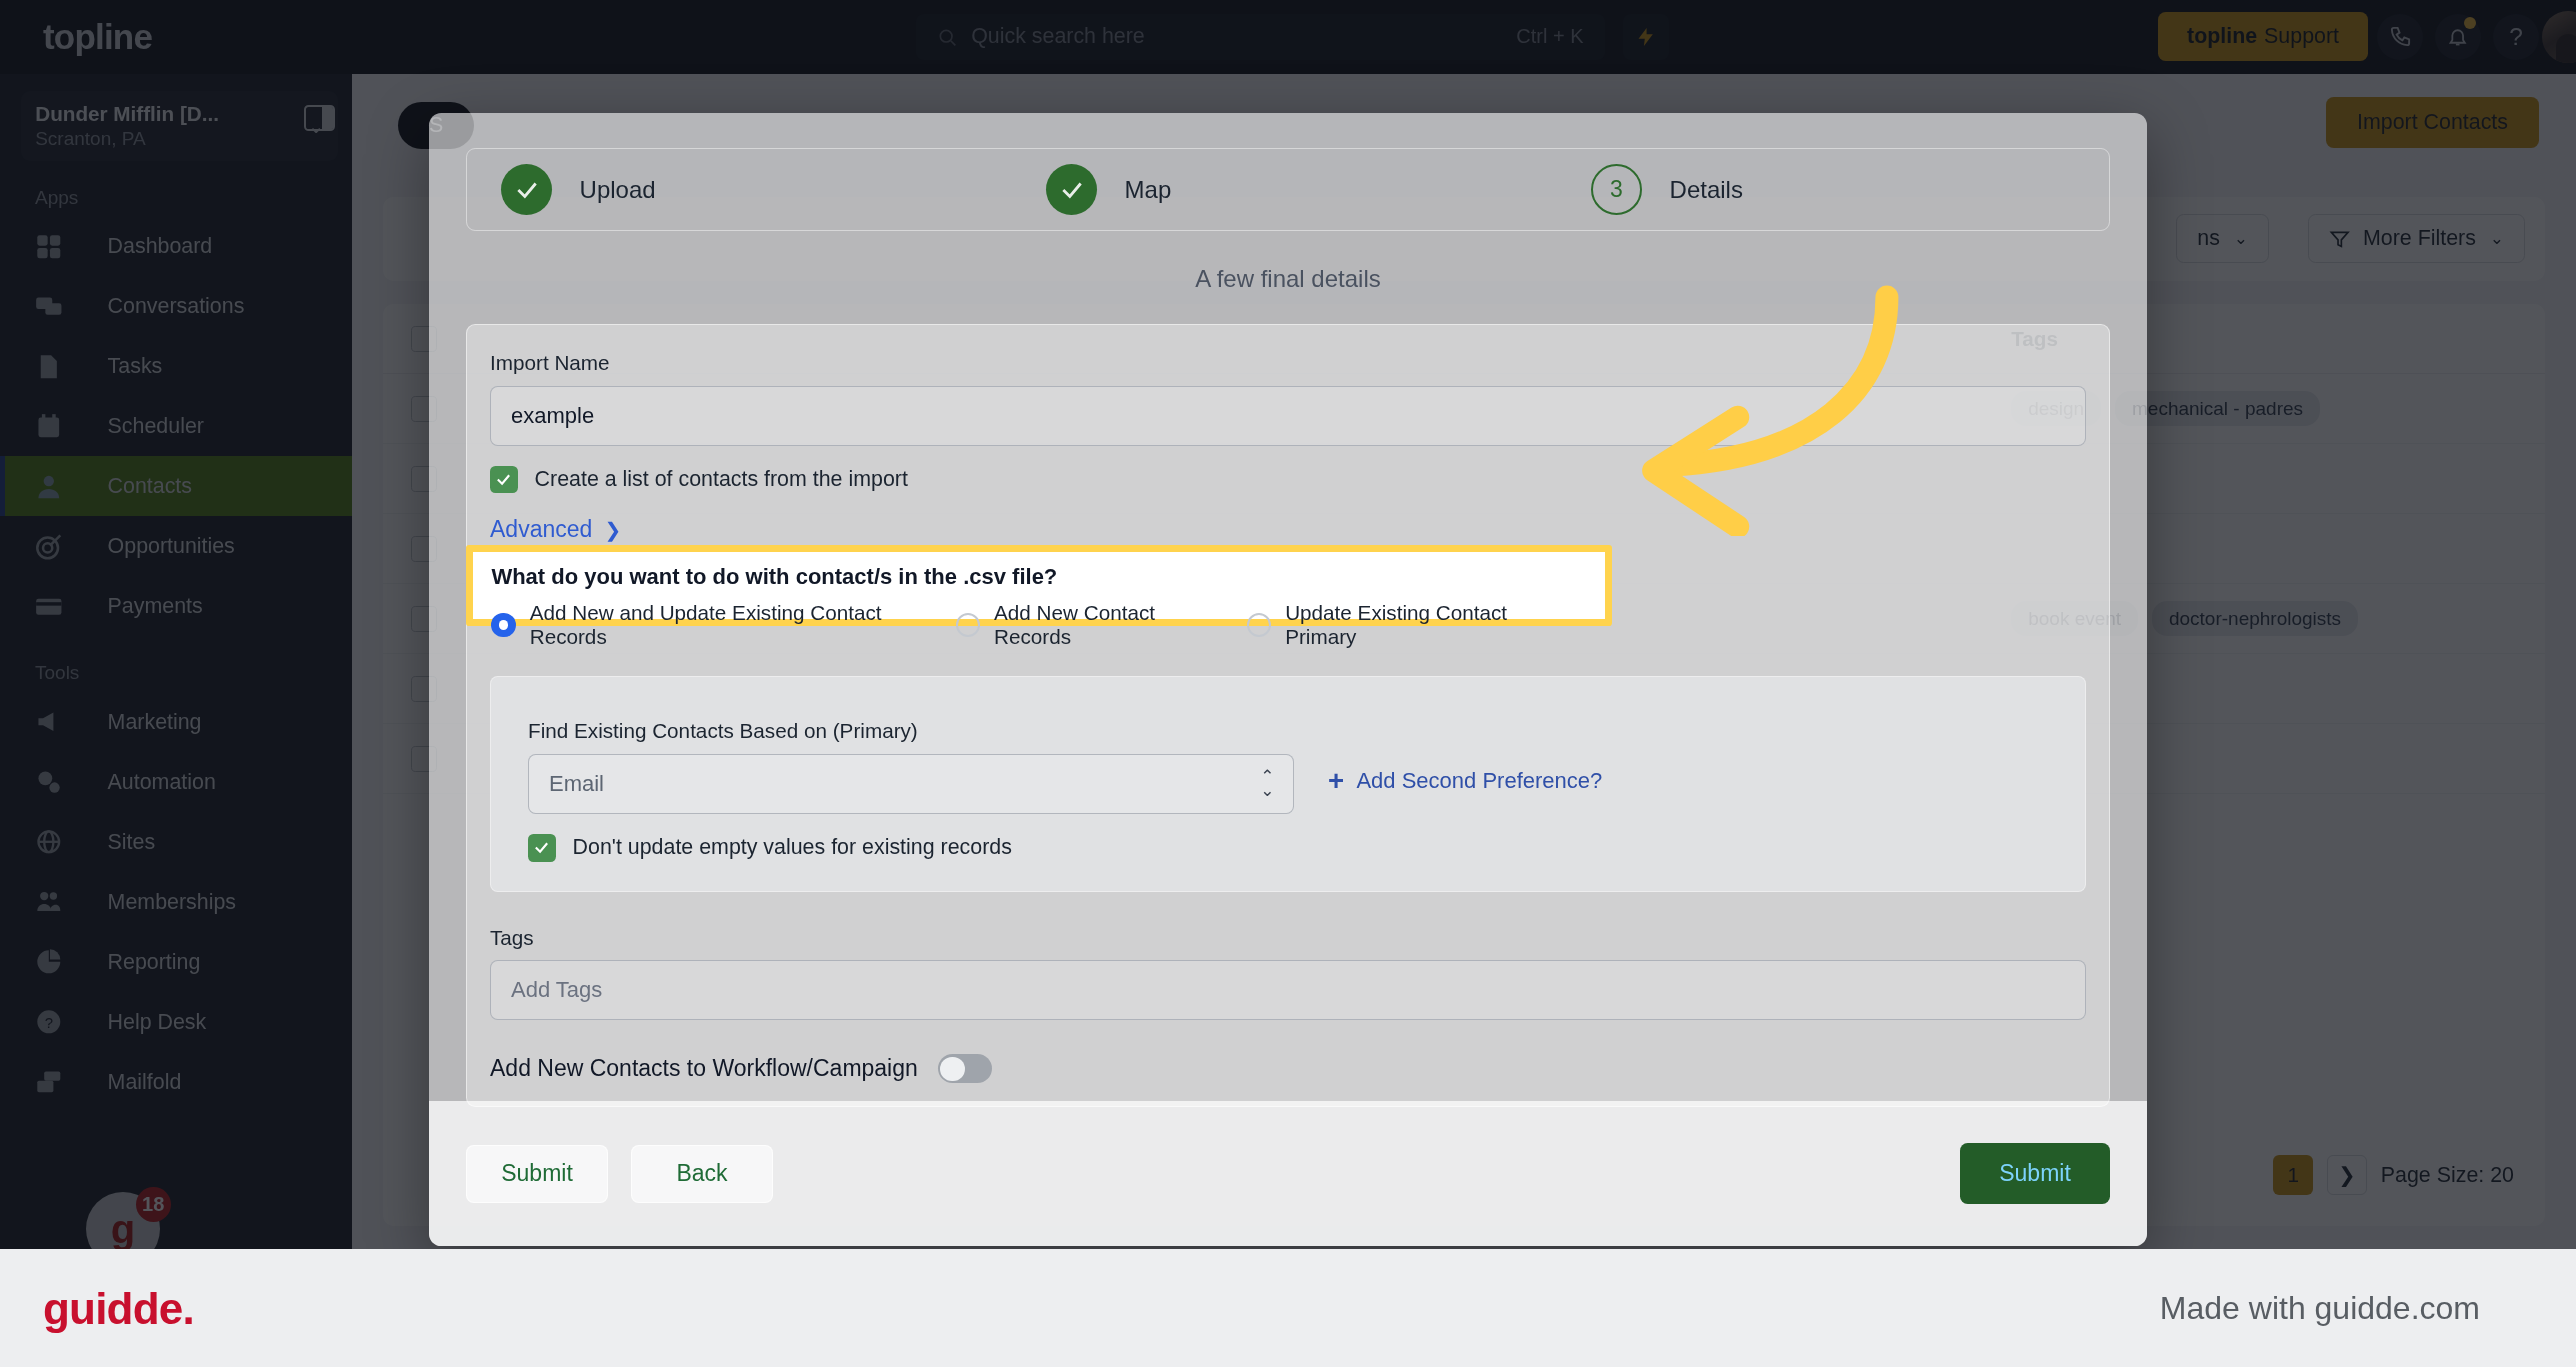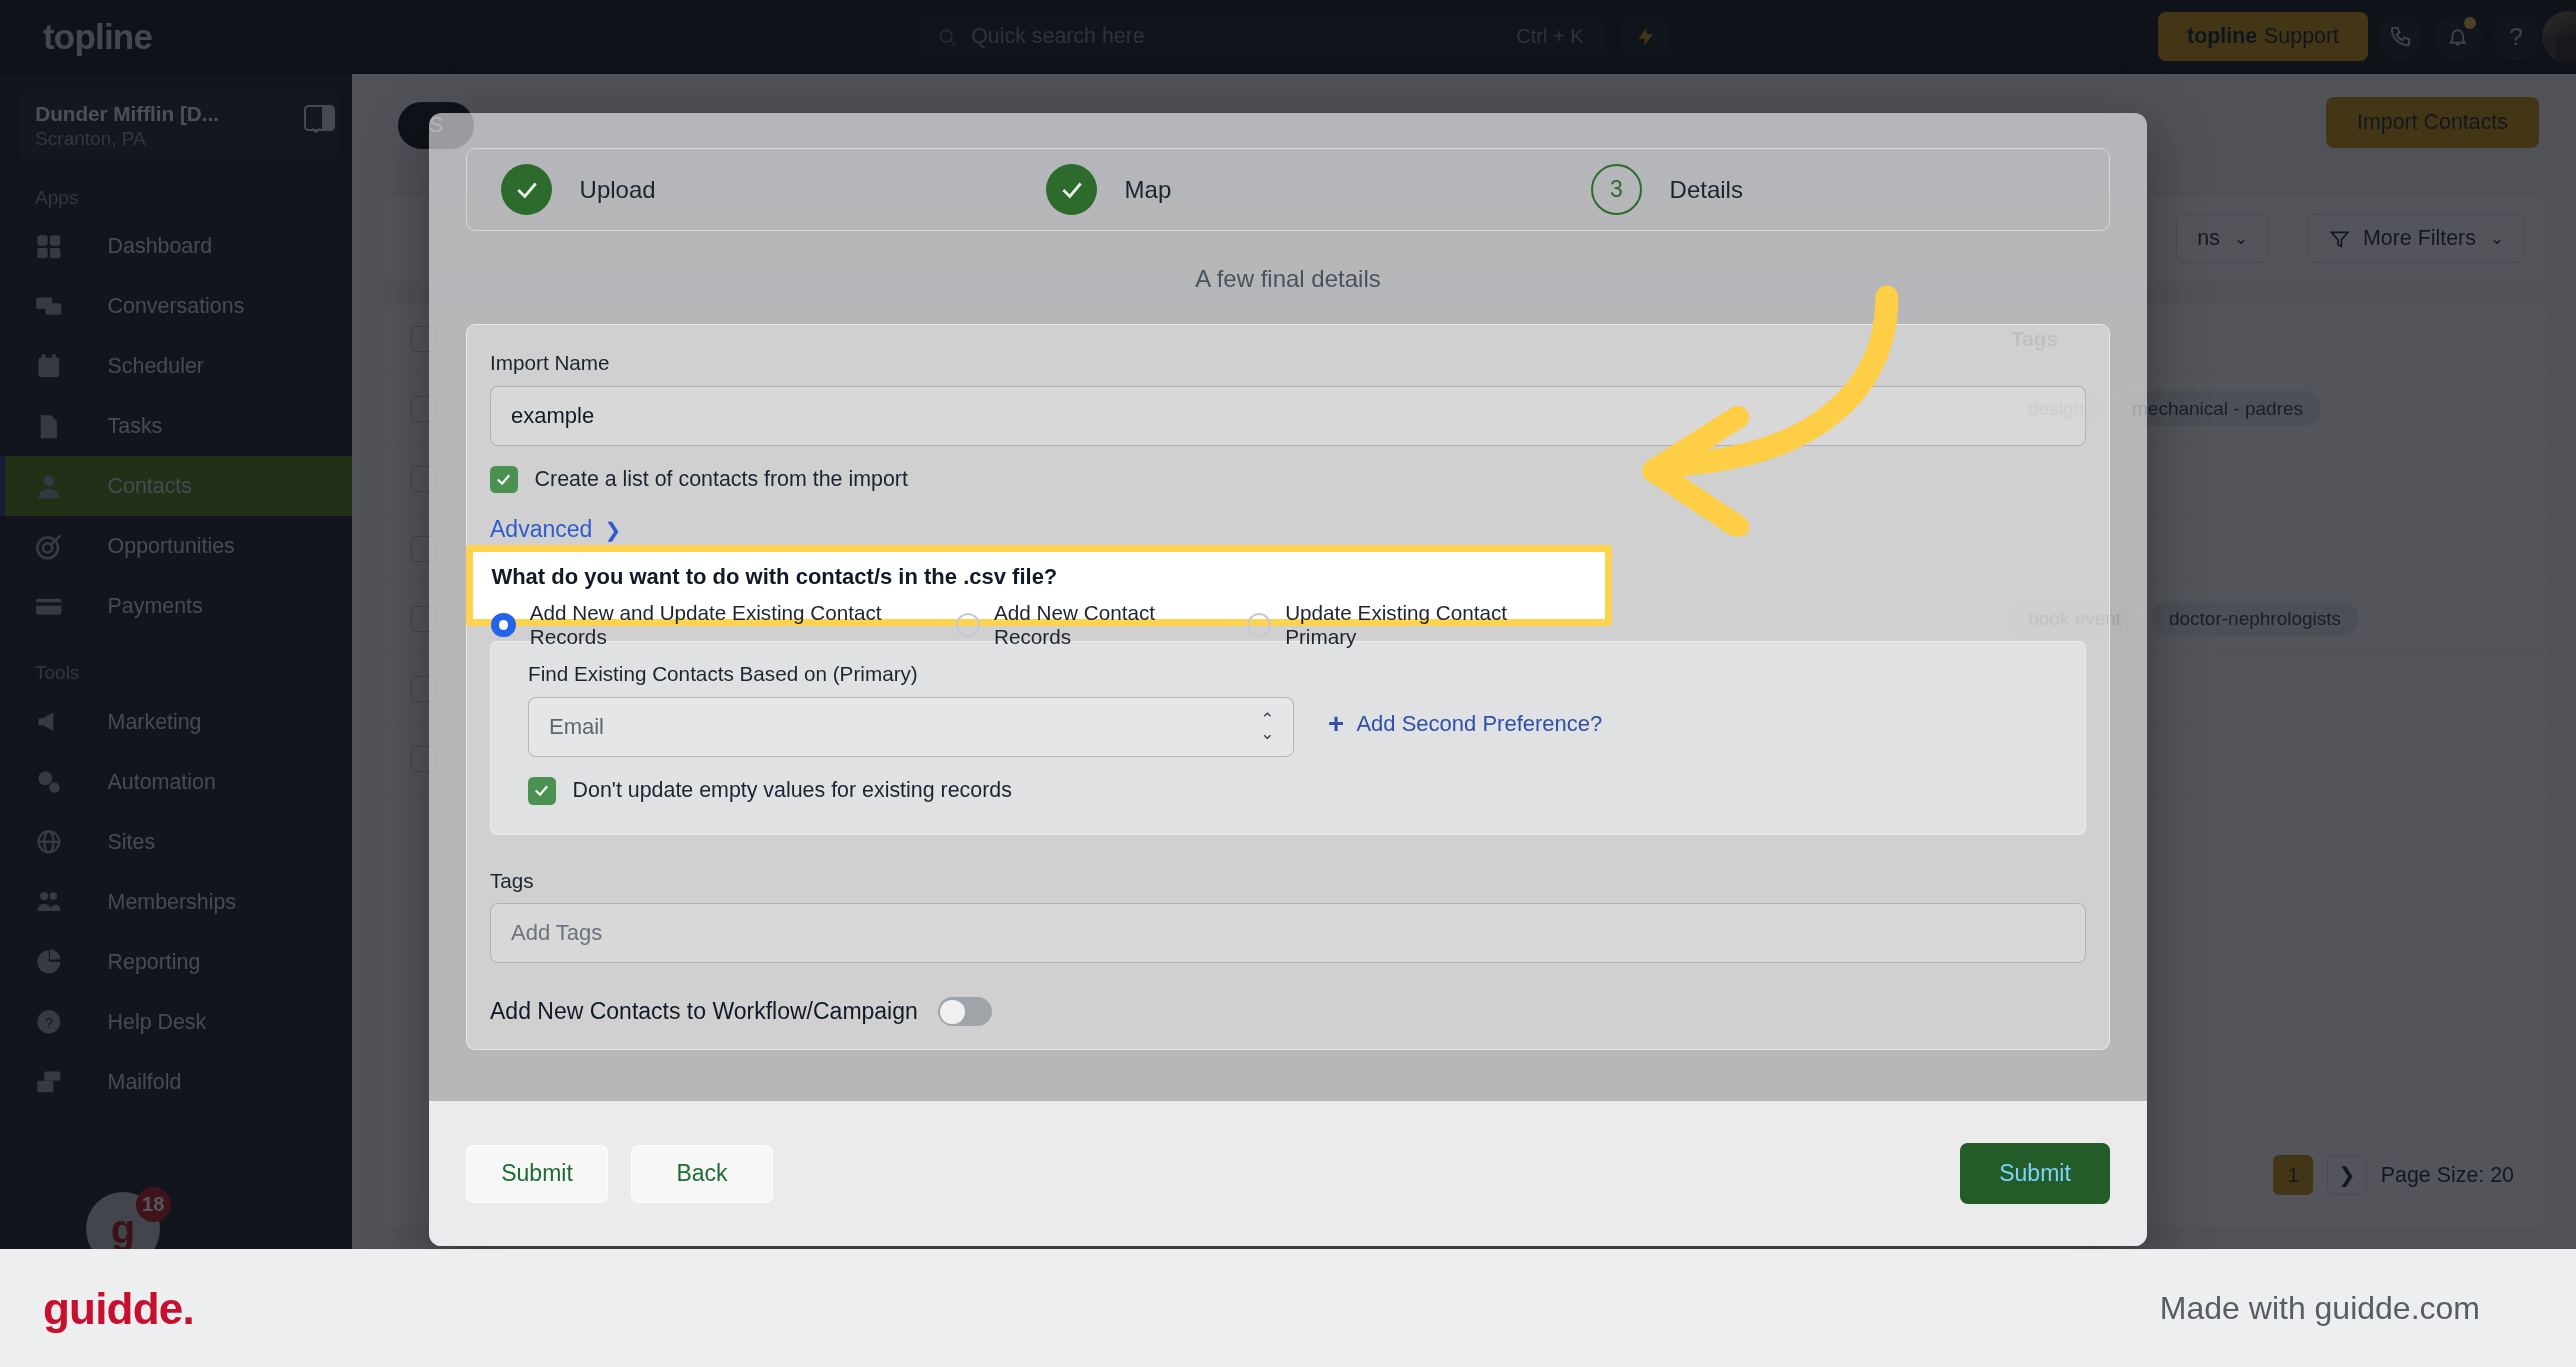--- a/index.html
+++ b/index.html
@@ -146,22 +146,22 @@
   .hl-q { font-size:22px; color:#111827; font-weight:700; margin-bottom:10.7px; }
   .hl-opts { display:flex; align-items:center; }
   .ropt { display:flex; align-items:center; margin-right:35px; }
   .radio { width:24.5px; height:24.5px; border-radius:50%; border:2.3px solid #c4c9d0; flex:0 0 24.5px;
            margin-right:13.8px; }
   .radio.on { border:none; background:#2563eb; display:flex; align-items:center;
               justify-content:center; }
   .radio.on::after { content:""; width:9.2px; height:9.2px; border-radius:50%; background:#fff; }
   .ropt span { font-size:20.7px; color:#1b2430; }
 
-  .pref { background:rgba(245,246,248,.45);
-          border:1.5px solid rgba(255,255,255,.4); border-radius:7.7px; padding:20px 37px 29px; }
+  .pref { margin-top:35px; background:rgba(245,246,248,.45);
+          border:1.5px solid rgba(255,255,255,.4); border-radius:7.7px; padding:42px 37px 29px; }
   .pref-row { display:flex; align-items:flex-end; }
   .select { width:766px; height:60px; border:1.5px solid rgba(160,166,175,.75);
             border-radius:7.7px; background:rgba(255,255,255,.18); display:flex;
             align-items:center; padding:0 20px; font-size:22px; color:#5d6673; position:relative; }
   .sel-arrows { position:absolute; right:18.4px; color:#3a4250; font-size:17px; line-height:.85;
                 text-align:center; }
   .addpref { margin-left:34px; margin-bottom:17px; color:#2f4fa8; font-size:22px;
              display:flex; align-items:center; }
   .plus { font-size:27.6px; margin-right:12.3px; font-weight:700; }
 
@@ -263,31 +263,31 @@
       </div>
       <div class="nav-item">
         <svg class="nav-ic" viewBox="0 0 24 24" fill="#aeb4bc">
             <rect x="1" y="4" width="14" height="10" rx="2"></rect>
             <rect x="9" y="9" width="14" height="10" rx="2"></rect>
           </svg>
         <span class="nav-lb">Conversations</span>
       </div>
       <div class="nav-item">
         <svg class="nav-ic" viewBox="0 0 24 24" fill="#aeb4bc">
+            <path d="M5 2h9l5 5v15H5z"></path>
+          </svg>
+        <span class="nav-lb">Tasks</span>
+      </div>
+      <div class="nav-item">
+        <svg class="nav-ic" viewBox="0 0 24 24" fill="#aeb4bc">
             <rect x="3" y="4" width="18" height="17" rx="2"></rect>
             <rect x="6" y="1" width="3" height="5"></rect>
             <rect x="15" y="1" width="3" height="5"></rect>
           </svg>
         <span class="nav-lb">Scheduler</span>
-      </div>
-      <div class="nav-item">
-        <svg class="nav-ic" viewBox="0 0 24 24" fill="#aeb4bc">
-            <path d="M5 2h9l5 5v15H5z"></path>
-          </svg>
-        <span class="nav-lb">Tasks</span>
       </div>
       <div class="nav-item active">
         <svg class="nav-ic" viewBox="0 0 24 24" fill="#8fa4c9">
             <circle cx="12" cy="7" r="4.5"></circle>
             <path d="M3 22c0-5 4-8 9-8s9 3 9 8z"></path>
           </svg>
         <span class="nav-lb">Contacts</span>
       </div>
       <div class="nav-item">
         <svg class="nav-ic" viewBox="0 0 24 24" fill="none" stroke="#aeb4bc" stroke-width="2.2">

